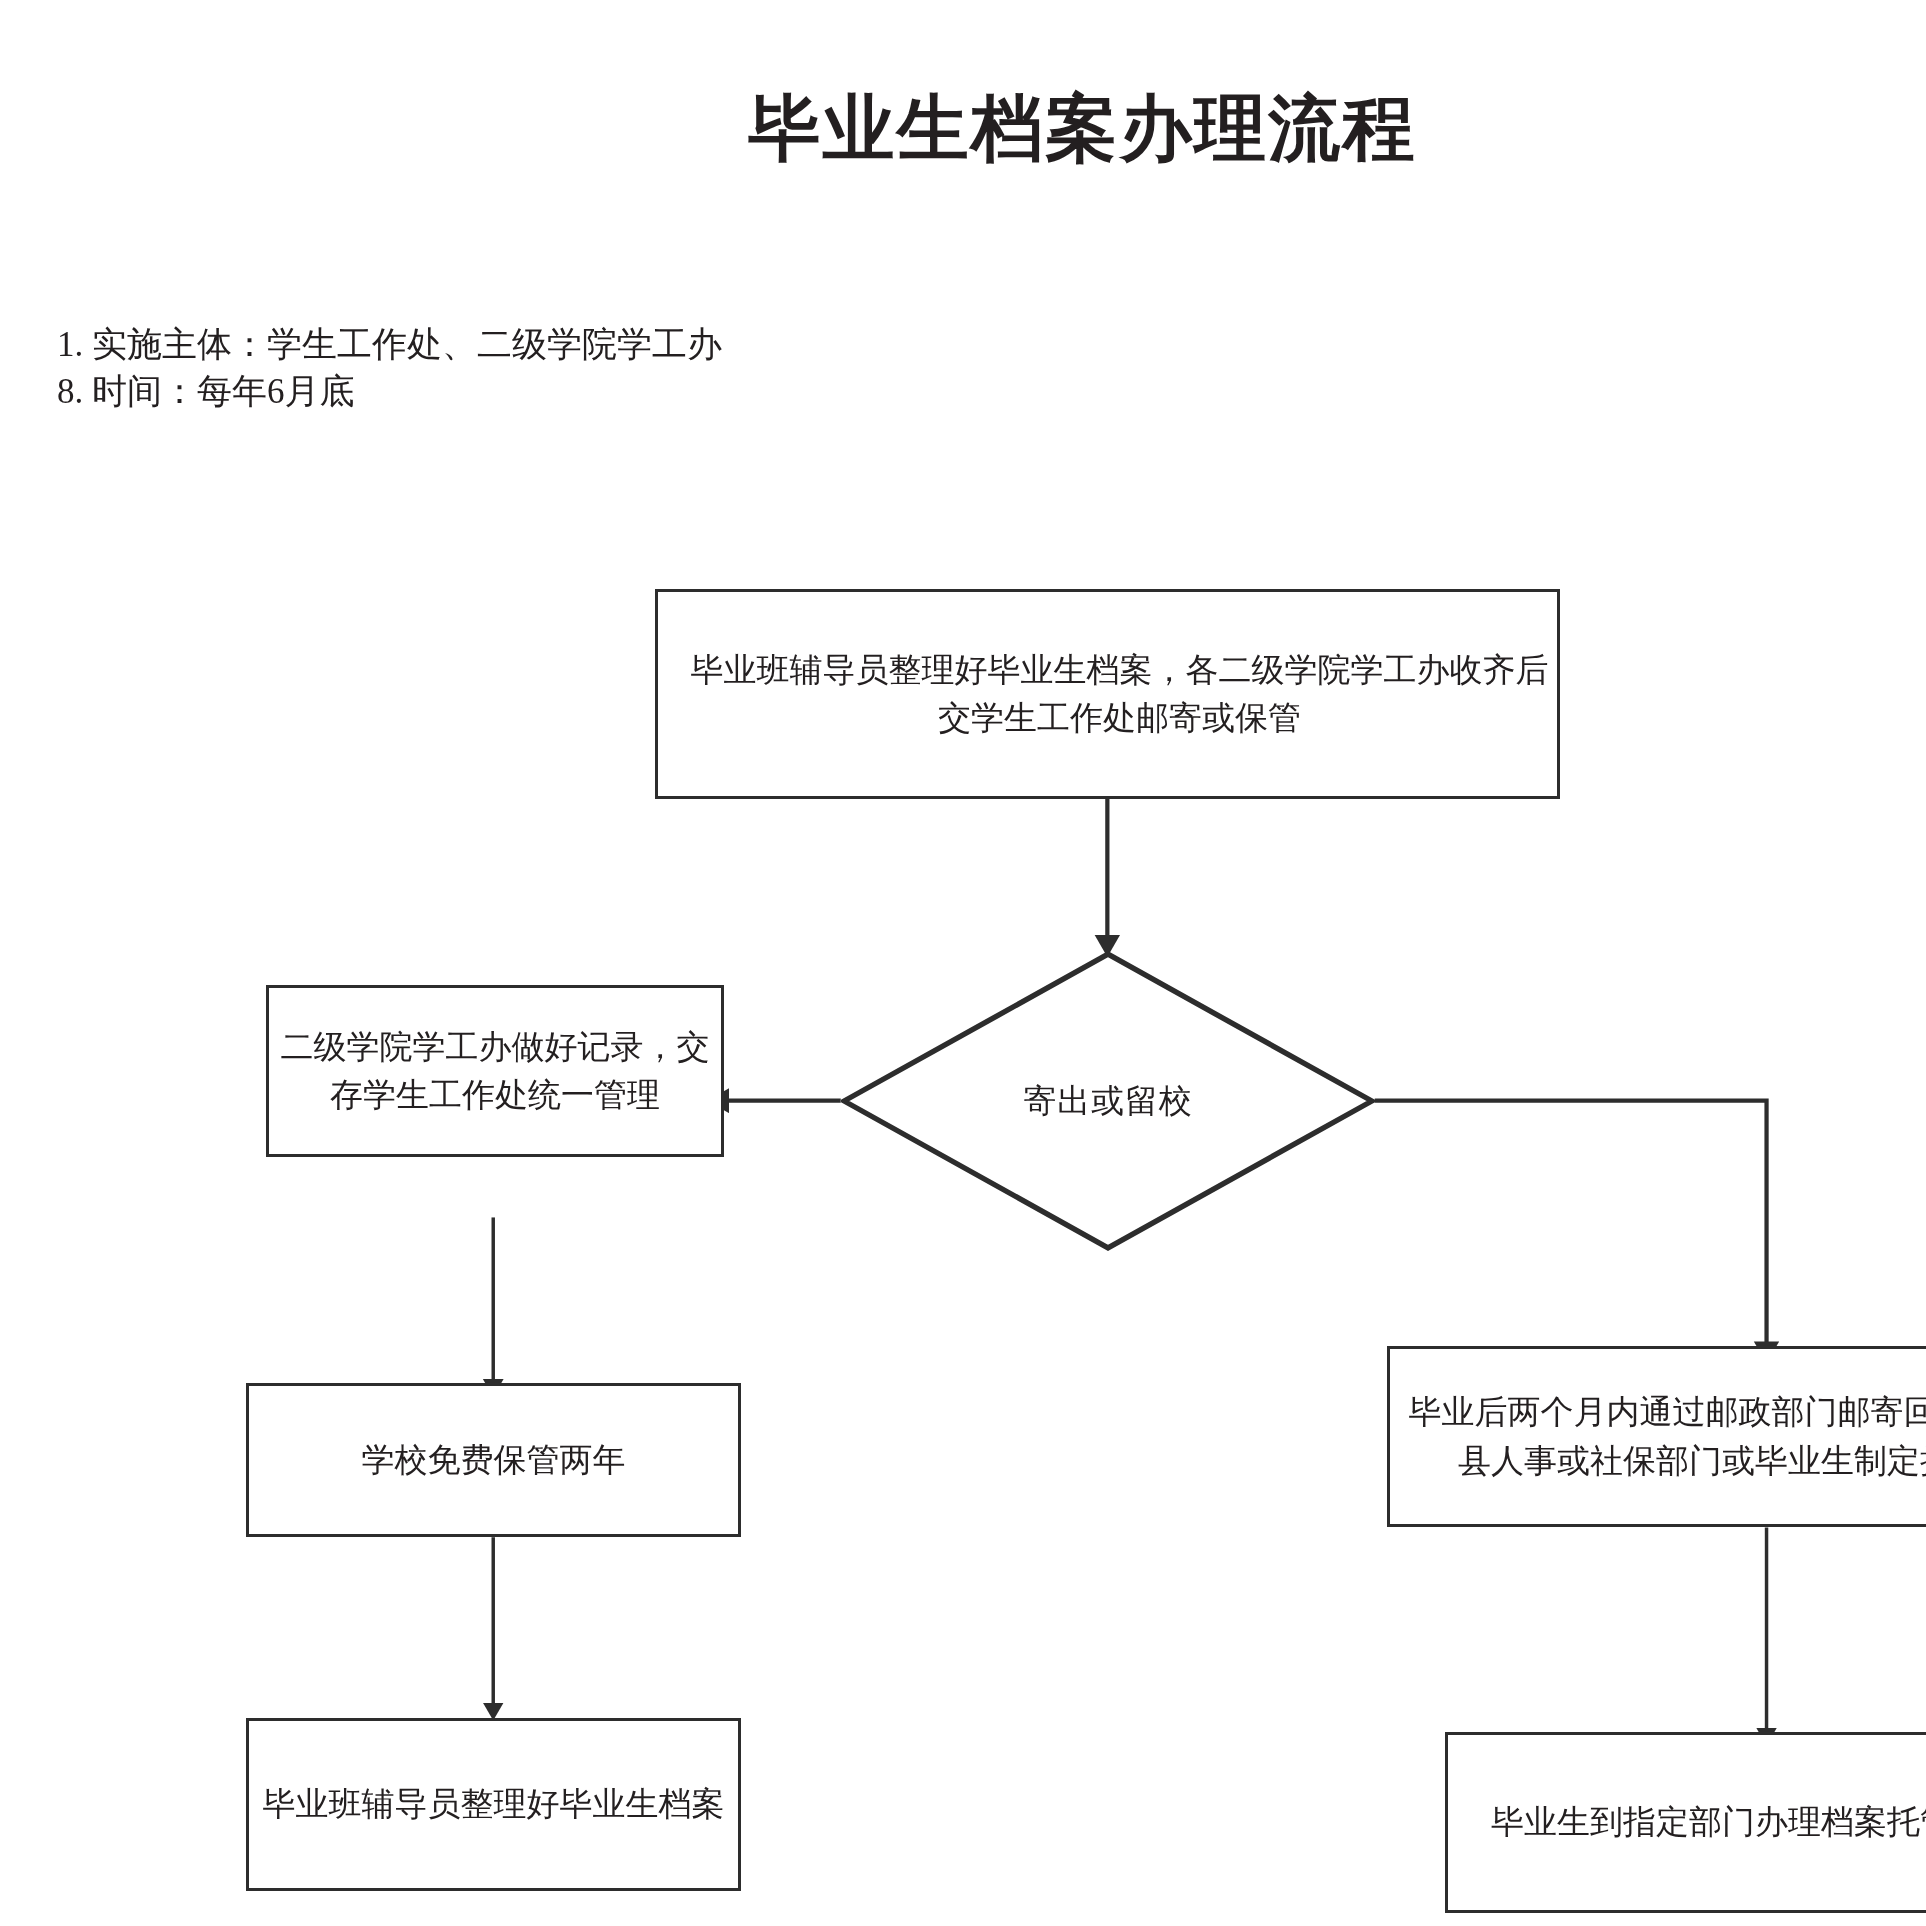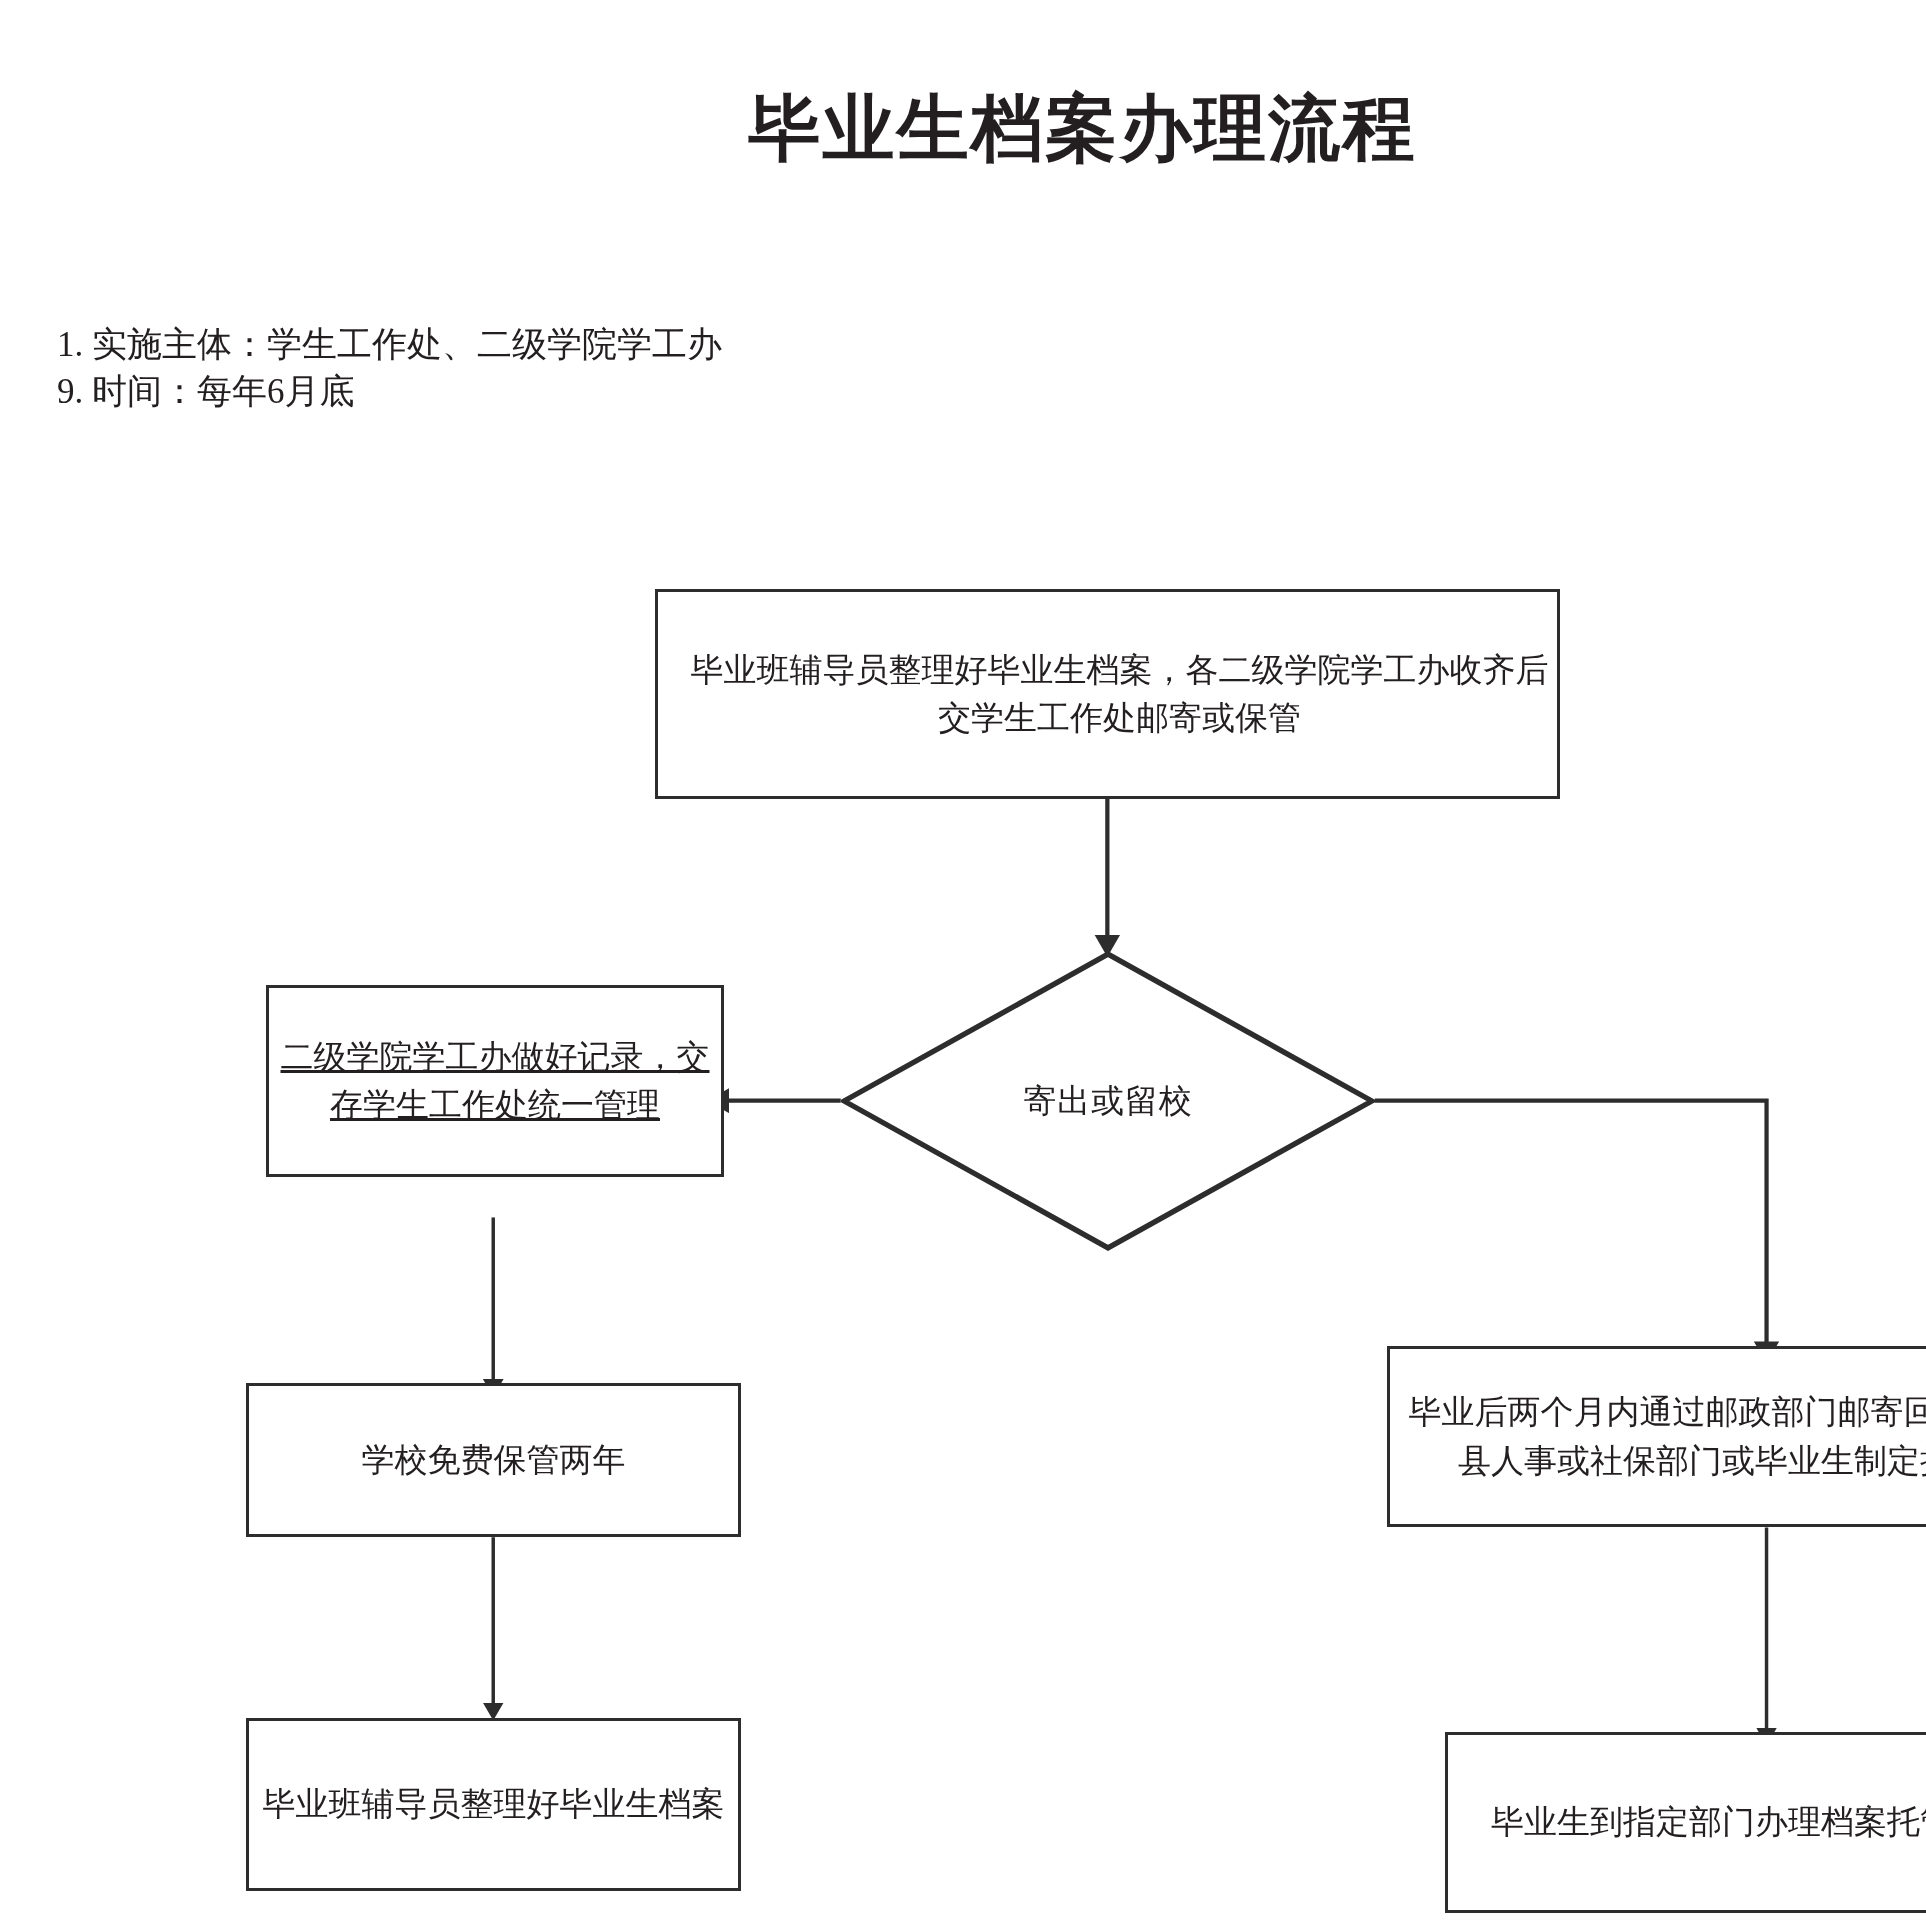--- a/index.html
+++ b/index.html
@@ -107,21 +107,21 @@
 </style>
 </head>
 <body>
 
 <div id="page">
 
   <div id="title">毕业生档案办理流程</div>
 
   <div id="intro">
     <span class="intro-line">1. 实施主体：学生工作处、二级学院学工办</span>
-    <span class="intro-line">9. 时间：每年6月底</span>
+    <span class="intro-line">8. 时间：每年6月底</span>
   </div>
 
   <svg id="connectors" viewBox="0 0 5619 5186">
     <defs>
       <marker id="arrow-down" markerWidth="10" markerHeight="10" refX="1.2" refY="3" orient="auto" markerUnits="strokeWidth">
         <path d="M0,0 L0,6 L5.2,3 z" fill="#2d2d2d"></path>
       </marker>
       <marker id="arrow-left" markerWidth="10" markerHeight="10" refX="1.2" refY="3" orient="auto" markerUnits="strokeWidth">
         <path d="M0,0 L0,6 L5.2,3 z" fill="#2d2d2d"></path>
       </marker>
@@ -144,21 +144,21 @@
     <span class="node-text">毕业班辅导员整理好毕业生档案，各二级学院学工办收齐后交学生工作处邮寄或保管</span>
   </div>
 
   <div id="decision-wrap">
     <svg width="534" height="300" viewBox="0 0 1386 778">
       <polygon points="693,8 1378,389 693,770 8,389" fill="#ffffff" stroke="#2d2d2d" stroke-width="14"></polygon>
     </svg>
     <div id="decision-label">寄出或留校</div>
   </div>
 
-  <div class="node" id="node-left-1" style="left:266px; top:985px; width:458px; height:192px;text-decoration:underline;">
+  <div class="node" id="node-left-1" style="left:266px; top:985px; width:458px; height:172px;">
     <span class="node-text">二级学院学工办做好记录，交存学生工作处统一管理</span>
   </div>
 
   <div class="node" id="node-left-2" style="left:246px; top:1383px; width:495px; height:154px;">
     <span class="node-text">学校免费保管两年</span>
   </div>
 
   <div class="node" id="node-left-3" style="left:246px; top:1718px; width:495px; height:173px;">
     <span class="node-text">毕业班辅导员整理好毕业生档案</span>
   </div>

